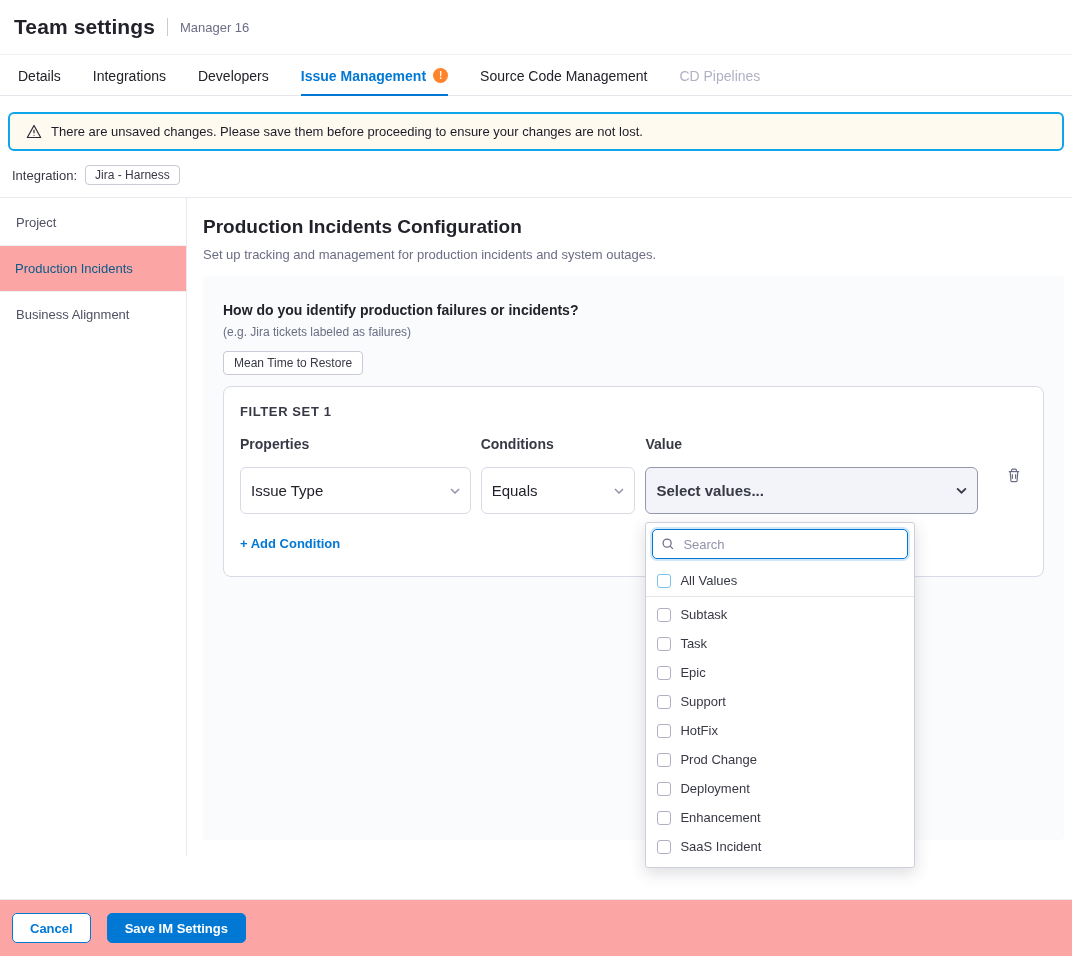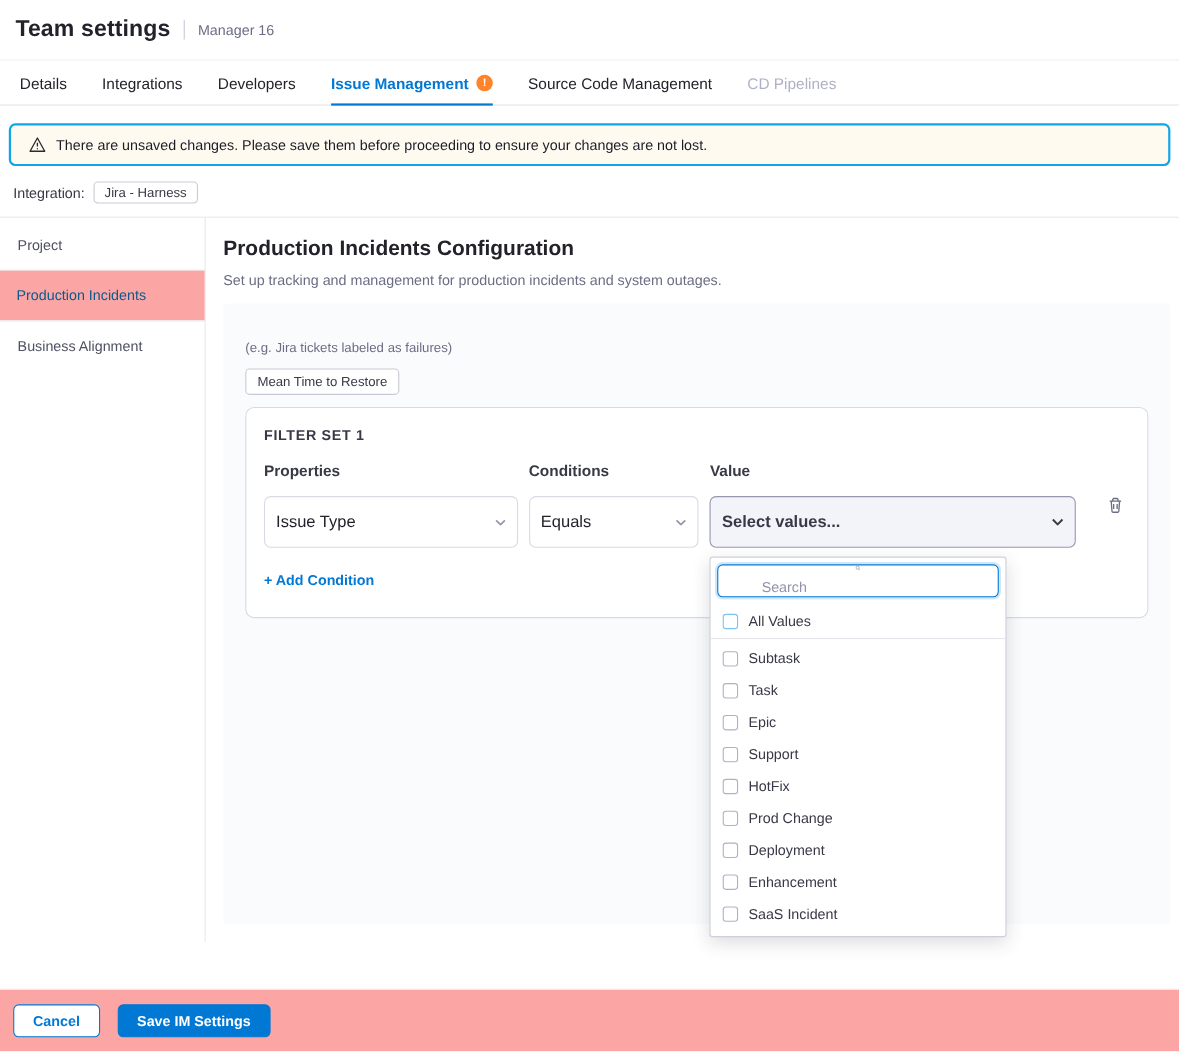--- a/index.html
+++ b/index.html
@@ -225,21 +225,20 @@
     height: 30px;
     border: 1px solid #0278d5;
     box-shadow: 0 0 0 2px rgba(2, 120, 213, 0.18);
     border-radius: 5px;
     display: flex;
     align-items: center;
     gap: 6px;
     padding: 0 8px;
     background: #fff;
     box-sizing: border-box;
-    flex-direction: column;
   }
   .search-wrap input {
     border: none; outline: none; flex: 1;
     font-size: 13px; color: #383946;
     font-family: inherit; background: transparent;
     min-width: 0;
   }
   .search-wrap input::placeholder { color: #9293ab; }
   .dd-item {
     display: flex;
@@ -349,20 +348,21 @@
       <div class="side-item">
         <span>Business Alignment</span>
       </div>
     </aside>
 
     <section class="main">
       <div class="main-title">Production Incidents Configuration</div>
       <div class="main-sub">Set up tracking and management for production incidents and system outages.</div>
 
       <div class="panel">
+        <div class="question">How do you identify production failures or incidents?</div>
         <div class="hint">(e.g. Jira tickets labeled as failures)</div>
         <span class="metric-chip">Mean Time to Restore</span>
 
         
         <div class="filter-box">
           <div class="filter-title">FILTER SET 1</div>
 
           <div class="filter-grid">
 
             <div class="col col-prop">

